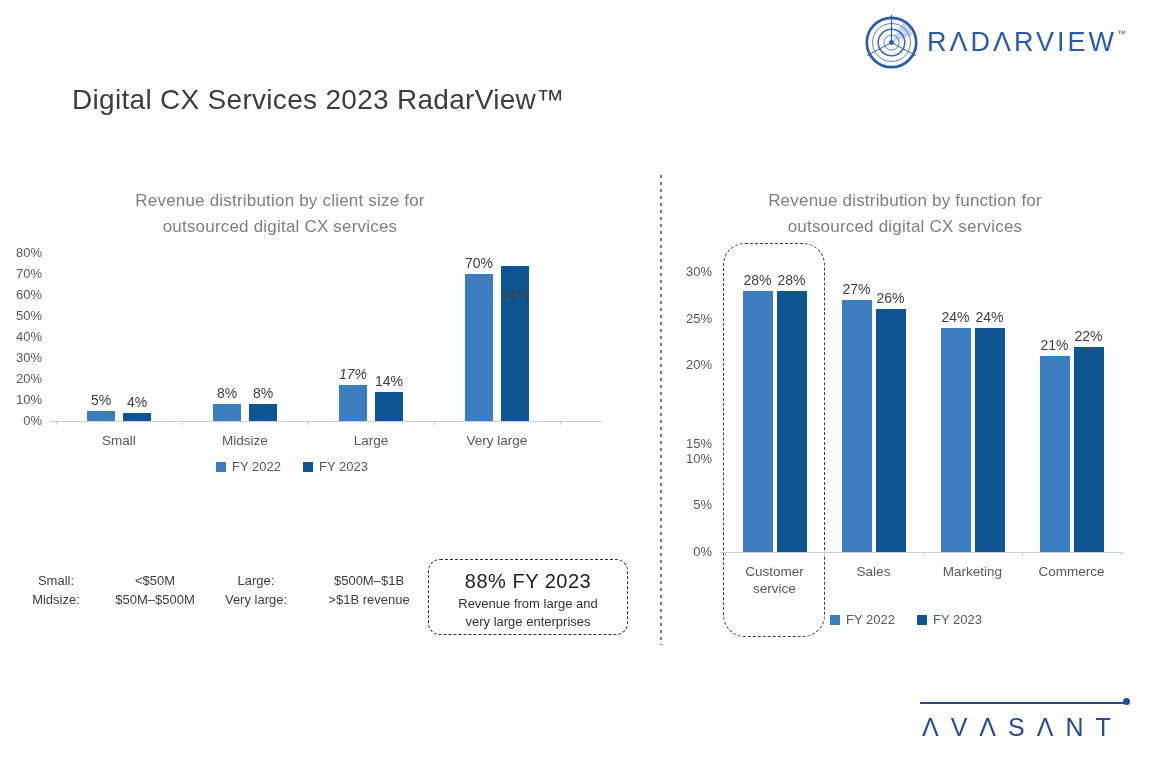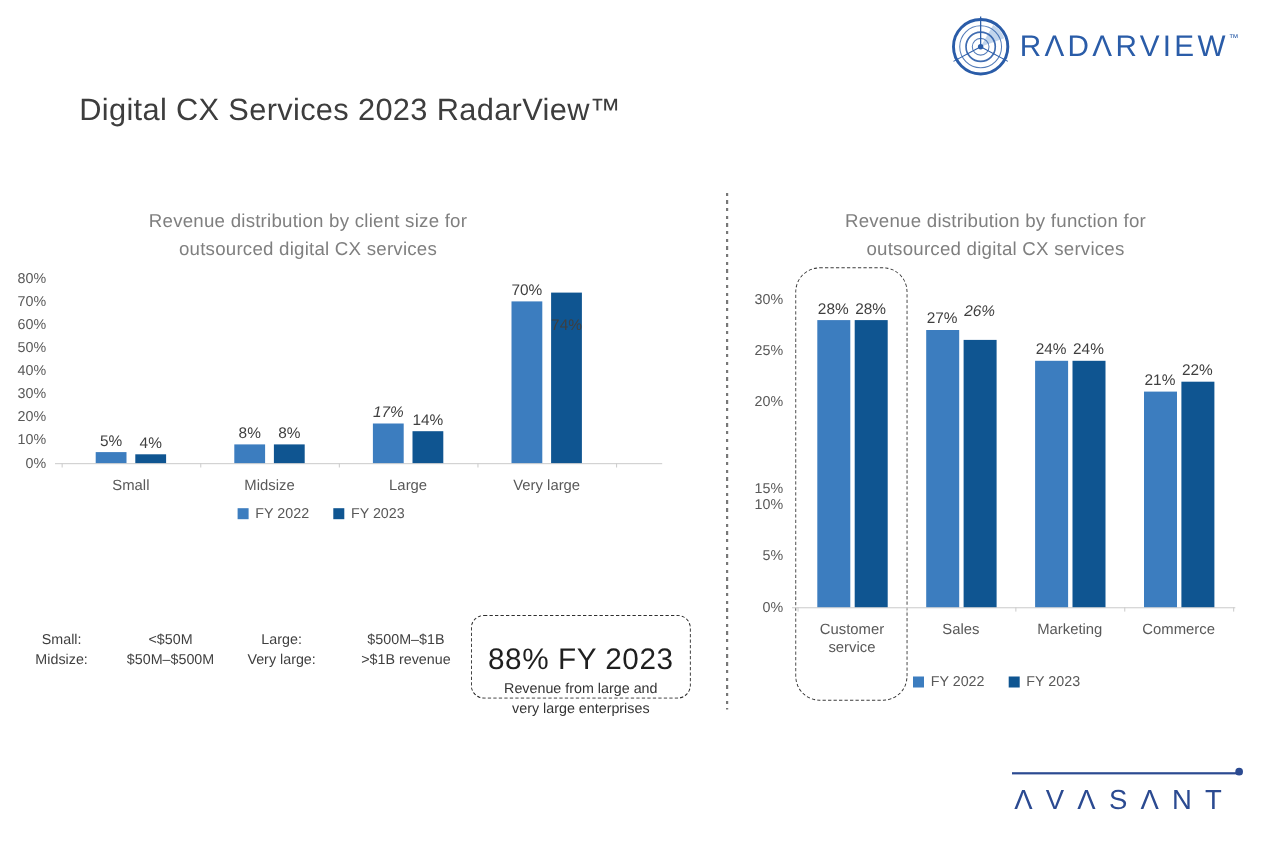--- a/index.html
+++ b/index.html
@@ -32,21 +32,21 @@
   .highlight-box{position:absolute;left:63px;top:3px;width:100px;height:392px;
                  border:1.6px dashed #3d3d3d;border-radius:22px;}
 
   
   .defs{position:absolute;left:10px;top:571px;display:grid;
         grid-template-columns:92px 106px 96px 130px;font-size:13px;line-height:19px;color:#3f3f3f;text-align:center;}
 
   
   .callout{position:absolute;left:428px;top:559px;width:200px;height:76px;border:1.6px dashed #2f2f2f;
            border-radius:12px;text-align:center;background:#ffffff;box-sizing:border-box;}
-  .callout-h{font-size:27px;color:#1f1f1f;margin-top:24px;letter-spacing:.5px;}
+  .callout-h{font-size:20px;color:#1f1f1f;margin-top:10px;letter-spacing:.5px;}
   .callout-b{font-size:13px;line-height:18px;color:#333333;white-space:pre-line;margin-top:2px;}
 
   
   .av-logo{position:absolute;left:920px;top:702px;width:208px;}
   .av-line{position:relative;height:2px;background:#2b4a91;}
   .av-dot{position:absolute;right:-2px;top:-4px;width:7px;height:7px;border-radius:50%;background:#2b4a91;}
   .av-text{margin-top:9px;font-size:25px;letter-spacing:12px;color:#2b4a91;padding-left:2px;white-space:nowrap;}
 </style>
 </head>
 <body>
@@ -153,21 +153,21 @@
       <div class="y-label" style="left: 0px; width: 52px; top: 25px;">30%</div>
       <div class="cat-label" style="left: 66.5px; top: 323px; width: 96px;">Customer service</div>
       <div class="bar" style="left: 82.5px; top: 50.6667px; width: 30px; height: 261.333px; background: rgb(60, 125, 191);"></div>
       <div class="val-label" style="left: 73.5px; top: 31.6667px; width: 48px;">28%</div>
       <div class="bar" style="left: 116.5px; top: 50.6667px; width: 30px; height: 261.333px; background: rgb(15, 85, 145);"></div>
       <div class="val-label" style="left: 107.5px; top: 31.6667px; width: 48px;">28%</div>
       <div class="cat-label" style="left: 165.5px; top: 323px; width: 96px;">Sales</div>
       <div class="bar" style="left: 181.5px; top: 60px; width: 30px; height: 252px; background: rgb(60, 125, 191);"></div>
       <div class="val-label" style="left: 172.5px; top: 41px; width: 48px;">27%</div>
       <div class="bar" style="left: 215.5px; top: 69.3333px; width: 30px; height: 242.667px; background: rgb(15, 85, 145);"></div>
-      <div class="val-label" style="left: 206.5px; top: 34px; width: 48px; font-style: italic;">26%</div>
+      <div class="val-label" style="left: 206.5px; top: 50px; width: 48px;">26%</div>
       <div class="cat-label" style="left: 264.5px; top: 323px; width: 96px;">Marketing</div>
       <div class="bar" style="left: 280.5px; top: 88px; width: 30px; height: 224px; background: rgb(60, 125, 191);"></div>
       <div class="val-label" style="left: 271.5px; top: 69px; width: 48px;">24%</div>
       <div class="bar" style="left: 314.5px; top: 88px; width: 30px; height: 224px; background: rgb(15, 85, 145);"></div>
       <div class="val-label" style="left: 305.5px; top: 69px; width: 48px;">24%</div>
       <div class="cat-label" style="left: 363.5px; top: 323px; width: 96px;">Commerce</div>
       <div class="bar" style="left: 379.5px; top: 116px; width: 30px; height: 196px; background: rgb(60, 125, 191);"></div>
       <div class="val-label" style="left: 370.5px; top: 97px; width: 48px;">21%</div>
       <div class="bar" style="left: 413.5px; top: 106.667px; width: 30px; height: 205.333px; background: rgb(15, 85, 145);"></div>
       <div class="val-label" style="left: 404.5px; top: 87.6667px; width: 48px;">22%</div>

